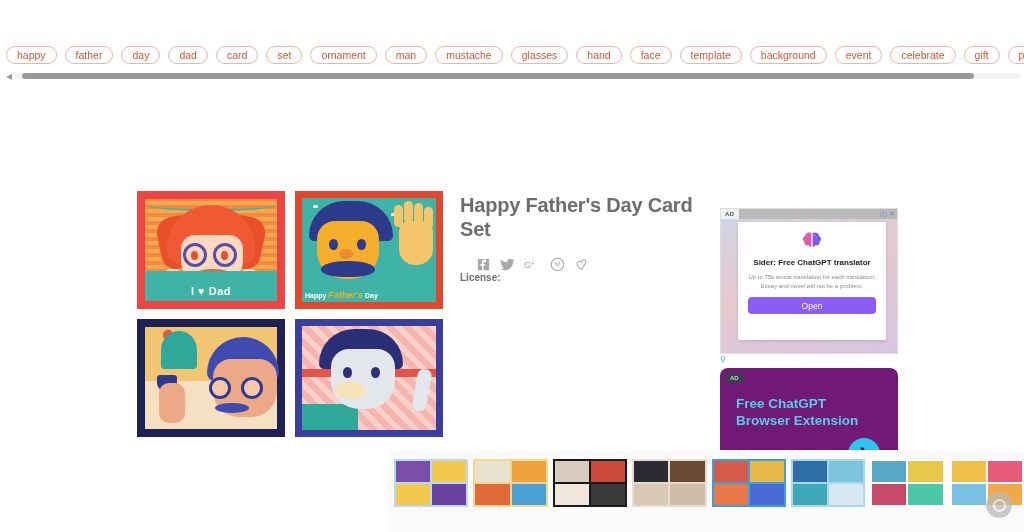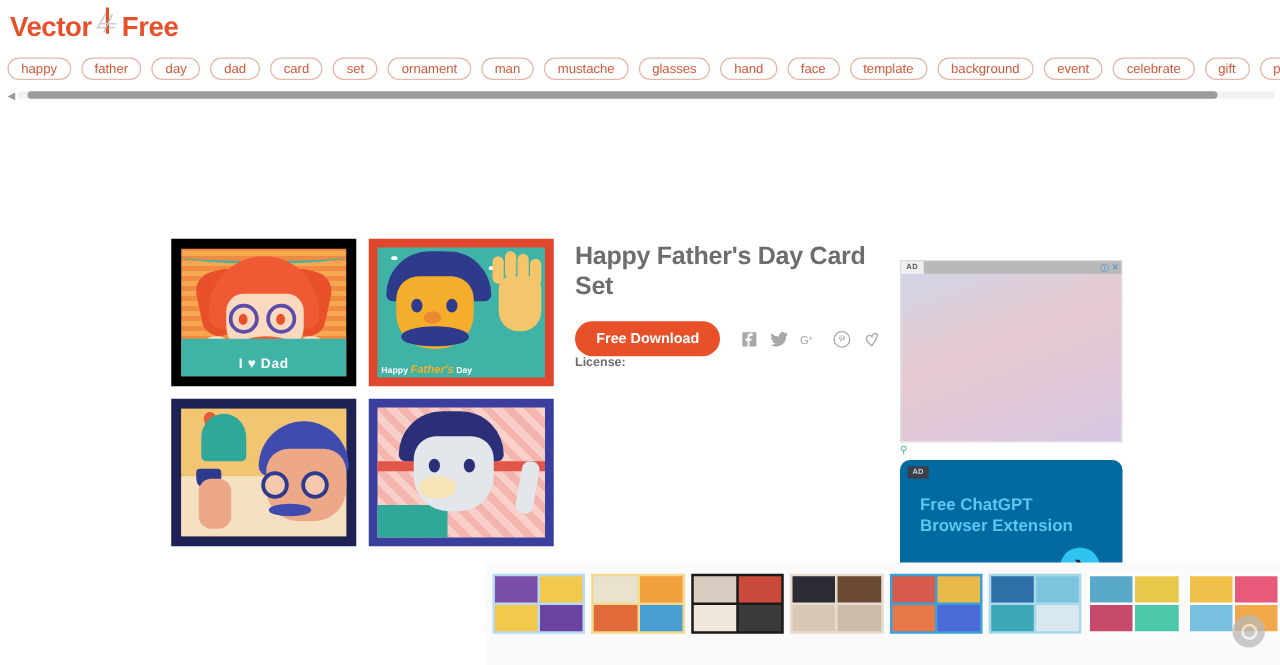--- a/index.html
+++ b/index.html
@@ -168,21 +168,21 @@
   }
   .cards-grid {
     display: grid;
     grid-template-columns: 148px 148px;
     grid-template-rows: 118px 118px;
     gap: 10px;
   }
   .card { position: relative; overflow: hidden; }
 
   
-  .c1 { background: #000000; }
+  .c1 { background: #ef4444; }
   .c1 .inner { position:absolute; inset:8px; background: repeating-linear-gradient(0deg,#f7a84f 0 4px,#f08b43 4px 8px); }
   .c1 .hair { position:absolute; left:30px; top:14px; width:88px; height:58px; background:#ef5a35; border-radius:44px 44px 10px 10px; }
   .c1 .hair2 { position:absolute; left:22px; top:26px; width:30px; height:52px; background:#e8502a; border-radius:16px 4px 10px 14px; transform:rotate(-12deg);}
   .c1 .hair3 { position:absolute; left:96px; top:26px; width:30px; height:52px; background:#e8502a; border-radius:4px 16px 14px 10px; transform:rotate(12deg);}
   .c1 .face { position:absolute; left:44px; top:44px; width:62px; height:48px; background:#fbd9c0; border-radius:14px 14px 22px 22px; }
   .c1 .gl { position:absolute; top:52px; width:24px; height:24px; border:3px solid #5b4ea8; border-radius:50%; background:#fbd9c0;}
   .c1 .gl.l{ left:46px;} .c1 .gl.r{ left:76px;}
   .c1 .eye { position:absolute; top:60px; width:7px; height:9px; background:#e8502a; border-radius:50%;}
   .c1 .eye.l{left:54px;} .c1 .eye.r{left:84px;}
   .c1 .must { position:absolute; left:56px; top:78px; width:40px; height:14px; background:#ef5a35; border-radius:50% 50% 40% 40%; }
@@ -293,21 +293,21 @@
   .ad-open {
     margin-top:6px; background:#8b5cf6; color:#fff;
     border:none; border-radius:4px; width:100%; height:17px;
     font-size:8.5px; cursor:pointer; font-family:"Liberation Sans", sans-serif;
   }
   .ad-flag { font-size:8px; color:#3fb3a5; margin-top:1px; }
 
   .ad-unit2 {
     position:relative; margin-top:4px;
     width:178px; height:128px;
-    background:#0369a1; border-radius:8px; overflow:hidden;
+    background:#701a75; border-radius:8px; overflow:hidden;
   }
   .ad2-badge {
     position:absolute; left:6px; top:5px;
     background:#3a3f4b; color:#cfd3da;
     font-size:6px; font-weight:bold; padding:2px 4px; border-radius:2px;
   }
   .ad2-h {
     position:absolute; left:16px; top:28px; right:14px;
     font-size:13.5px; font-weight:bold; color:#5bc8f0; line-height:1.25;
   }
@@ -385,32 +385,20 @@
     text-shadow:0 1px 2px rgba(255,255,255,.6);
   }
   .wm-logo { width:26px;height:26px;border-radius:50%;background:#b9b9b9;opacity:.75;
     display:flex;align-items:center;justify-content:center;}
   .wm-logo .q{width:13px;height:13px;border:2.5px solid #f0f0f0;border-radius:50%;}
 </style>
 </head>
 <body>
 
 <div class="header">
-  <div class="logo">
-    <span>Vector</span>
-    <span class="four">
-      <svg width="22" height="24" viewBox="0 0 22 24">
-        <path d="M13 2 L4 17 H18" fill="none" stroke="#cfcfcf" stroke-width="1.4"></path>
-        <path d="M12 1 L12 22" fill="none" stroke="#e8502a" stroke-width="2.4"></path>
-        <path d="M5 14 H19" fill="none" stroke="#cfcfcf" stroke-width="1.2"></path>
-        <path d="M16 6 L9 21" fill="none" stroke="#bdbdbd" stroke-width="1.1"></path>
-      </svg>
-    </span>
-    <span>Free</span>
-  </div>
 
 
 </div>
 
 <div class="tagbar">
   <span class="tag">happy</span>
   <span class="tag">father</span>
   <span class="tag">day</span>
   <span class="tag">dad</span>
   <span class="tag">card</span>
@@ -507,21 +495,20 @@
         <div class="razor"></div>
       </div>
 
     </div>
   </div>
 
   <div class="info">
     <div class="title">Happy Father's Day Card Set</div>
 
     <div class="dl-row">
-      <button class="btn-download">Free Download</button>
       <div class="socials">
         <span>
           <svg width="15" height="15" viewBox="0 0 24 24" fill="#a8a8a8">
               <path d="M3 3h18v18h-9v-7h2.4l.4-3H12v-1.6c0-.8.2-1.4 1.4-1.4H16V4.2c-.3 0-1.3-.1-2.4-.1-2.4 0-4 1.5-4 4.2V11H7v3h2.6v7H3V3z"></path>
             </svg>
         </span>
         <span>
           <svg width="15" height="15" viewBox="0 0 24 24" fill="#a8a8a8">
               <path d="M23 5a9 9 0 01-2.6.7 4.5 4.5 0 002-2.5c-.9.5-1.9.9-2.9 1.1a4.5 4.5 0 00-7.7 4.1A12.8 12.8 0 012 4.3a4.5 4.5 0 001.4 6 4.4 4.4 0 01-2-.6v.1a4.5 4.5 0 003.6 4.4 4.5 4.5 0 01-2 .1 4.5 4.5 0 004.2 3.1A9 9 0 011 19.1a12.7 12.7 0 006.9 2c8.3 0 12.8-6.9 12.8-12.8v-.6A9 9 0 0023 5z"></path>
             </svg>
@@ -551,20 +538,31 @@
 
   <div class="ad-col">
 
     <div class="ad-unit1">
       <div class="ad-topbar"></div>
       <div class="ad-badge">AD</div>
       <div class="ad-ctrls">
         <span>ⓘ</span>
         <span>✕</span>
       </div>
+      <div class="ad-card">
+        <svg class="ad-brain" viewBox="0 0 40 34">
+          <path d="M19 4c-4-3-11-1-11 5 -4 1-5 7-1 9 -1 4 3 8 7 6 1 3 5 4 5 1z" fill="#e05ab0"></path>
+          <path d="M21 4c4-3 11-1 11 5 4 1 5 7 1 9 1 4-3 8-7 6 -1 3-5 4-5 1z" fill="#7b5ce0"></path>
+          <path d="M19 4c-4-3-9 0-9 4" fill="none" stroke="#f0a0d8" stroke-width="1.3"></path>
+          <path d="M21 8c3-2 7 0 7 4" fill="none" stroke="#a98ef0" stroke-width="1.3"></path>
+        </svg>
+        <div class="ad-h">Sider: Free ChatGPT translator</div>
+        <div class="ad-p">Up to 75k words translation for each translation. Essay and novel will not be a problem.</div>
+        <button class="ad-open">Open</button>
+      </div>
     </div>
     <div class="ad-flag">⚲</div>
 
     <div class="ad-unit2">
       <div class="ad2-badge">AD</div>
       <div class="ad2-h"><span>Free ChatGPT</span><br><span>Browser Extension</span></div>
       <div class="ad2-p">ChatGPT Browser Plugin as your AI assistant on any page</div>
       <div class="ad2-arrow">❯</div>
     </div>
 

